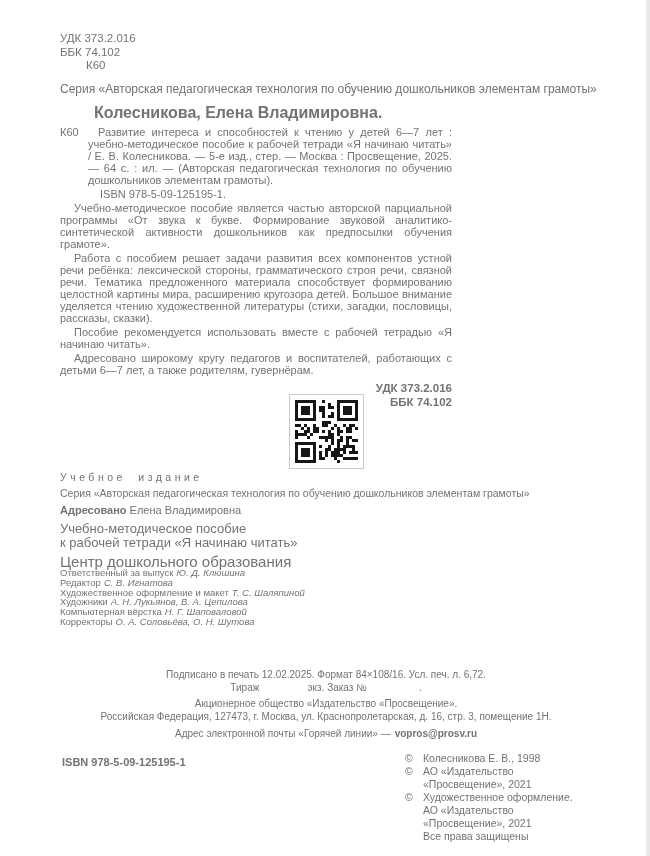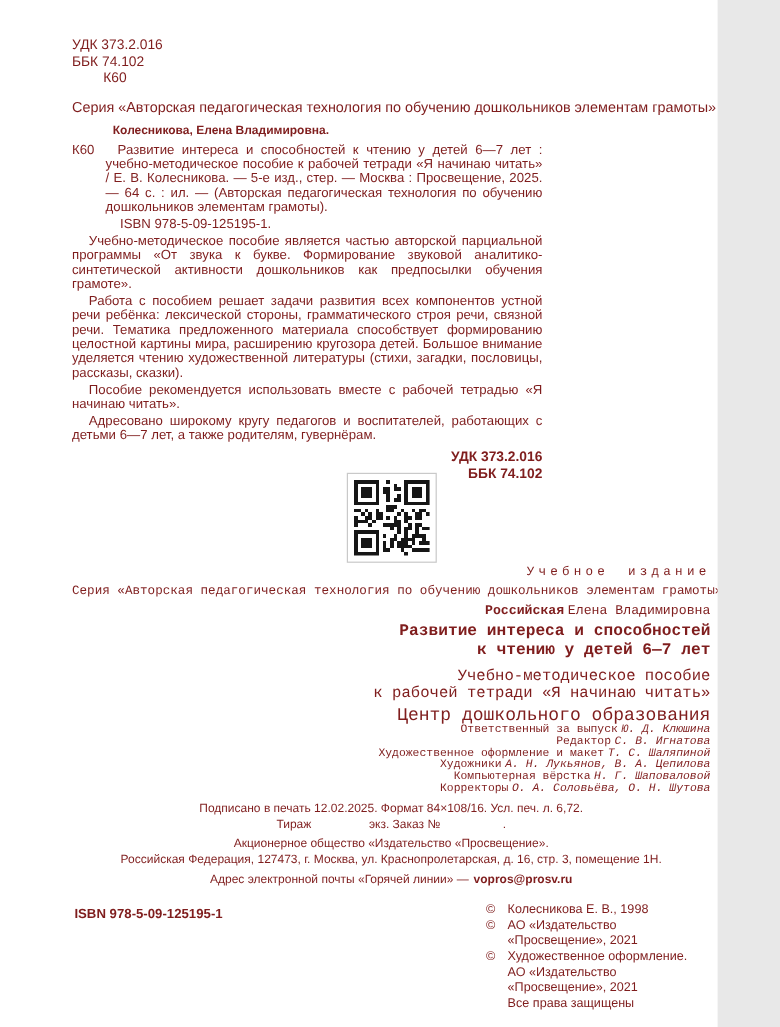--- a/index.html
+++ b/index.html
@@ -1,45 +1,45 @@
 <!DOCTYPE html>
 <html><head>
 <meta charset="utf-8">
 <style>
   html,body{margin:0;padding:0;background:#e8e8e8;}
   .page{
     position:relative;
-    width:598px;height:856px;
+    width:646px;height:856px;
     background:#fff;
-    color:#7f1d1d;
+    color:#737373;
     font-family:"Liberation Sans","DejaVu Sans",sans-serif;
     overflow:hidden;
     box-sizing:border-box;
   }
   .content{position:absolute;left:60px;top:0;width:532px;height:856px;}
 
   
   .codes-block{position:absolute;top:32px;left:0;font-size:11.5px;line-height:13.5px;}
   .codes-block .indent{margin-left:26px;}
   .series-top{position:absolute;top:82px;left:0;width:532px;text-align:center;font-size:12px;white-space:nowrap;}
   .card{position:absolute;top:104px;left:0;width:392px;}
-  .card-author{font-weight:bold;font-size:10px;margin-left:34px;margin-bottom:4px;}
+  .card-author{font-weight:bold;font-size:16px;margin-left:34px;margin-bottom:4px;}
   .card-desc{position:relative;margin-left:28px;width:364px;font-size:11px;line-height:12px;text-align:justify;text-indent:10px;}
   .card-code{position:absolute;left:-28px;top:0;text-indent:0;}
   .card-isbn{margin-left:40px;font-size:11px;line-height:12px;margin-top:2px;}
   .card p.annot{margin:0;font-size:11px;line-height:12px;text-align:justify;text-indent:14px;margin-top:2px;}
   .card-udkbbk{margin-top:5px;text-align:right;font-weight:bold;font-size:11.5px;line-height:14px;}
 
   
   .qr-wrap{position:absolute;top:394px;left:0;width:532px;text-align:center;}
   .qr-frame{display:inline-block;padding:5px;border:1px solid #c9c9c9;background:#fff;}
   .qr-frame svg{display:block;}
 
   
-  .edition{position:absolute;top:471px;left:0;width:532px;text-align:right;font-family:Liberation Mono, monospace;}
+  .edition{position:absolute;top:471px;left:0;width:532px;text-align:left;}
   .ed-kind{font-size:10.5px;letter-spacing:3.5px;word-spacing:6px;}
   .ed-series{font-size:10.5px;margin-top:4px;white-space:nowrap;}
   .ed-author{font-size:11px;margin-top:5px;}
   .ed-author .surname{font-weight:bold;margin-right:3px;}
   .ed-title{font-weight:bold;font-size:13.5px;line-height:16px;margin-top:3px;}
   .ed-sub{font-size:13px;margin-top:6px;line-height:14px;}
   .ed-dept{font-size:15px;margin-top:7px;line-height:10px;}
   .credits{margin-top:1px;}
   .credit-line{font-size:9.5px;line-height:9.8px;}
   .credit-line .role{margin-right:3px;}
@@ -216,25 +216,21 @@
             <rect x="20" y="19" width="1" height="1"></rect>
             <rect x="14" y="20" width="1" height="1"></rect>
           </svg>
       </span>
     </div>
 
     <div class="edition">
       <div class="ed-kind">Учебное издание</div>
       <div class="ed-series">Серия «Авторская педагогическая технология по обучению дошкольников элементам грамоты»</div>
       <div class="ed-author">
-        <span class="surname">Российская</span><span>Елена Владимировна</span>
-      </div>
-      <div class="ed-title">
-        <div>Развитие интереса и способностей</div>
-        <div>к чтению у детей 6—7 лет</div>
+        <span class="surname">Адресовано</span><span>Елена Владимировна</span>
       </div>
       <div class="ed-sub">
         <div>Учебно-методическое пособие</div>
         <div>к рабочей тетради «Я начинаю читать»</div>
       </div>
       <div class="ed-dept">Центр дошкольного образования</div>
       <div class="credits">
         <div class="credit-line"><span class="role">Ответственный за выпуск</span><span class="names">Ю. Д. Клюшина</span></div>
         <div class="credit-line"><span class="role">Редактор</span><span class="names">С. В. Игнатова</span></div>
         <div class="credit-line"><span class="role">Художественное оформление и макет</span><span class="names">Т. С. Шаляпиной</span></div>

